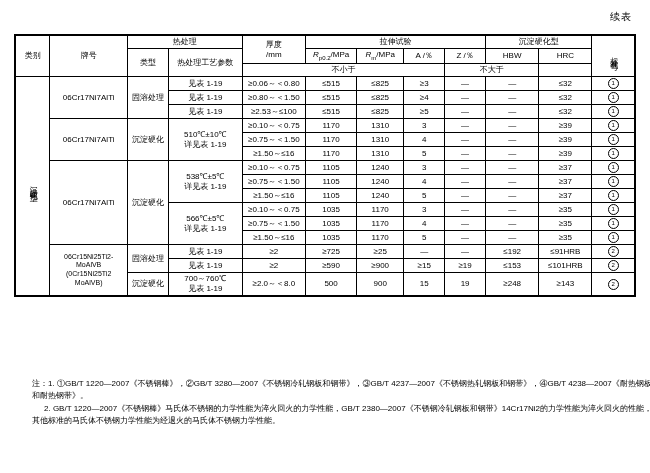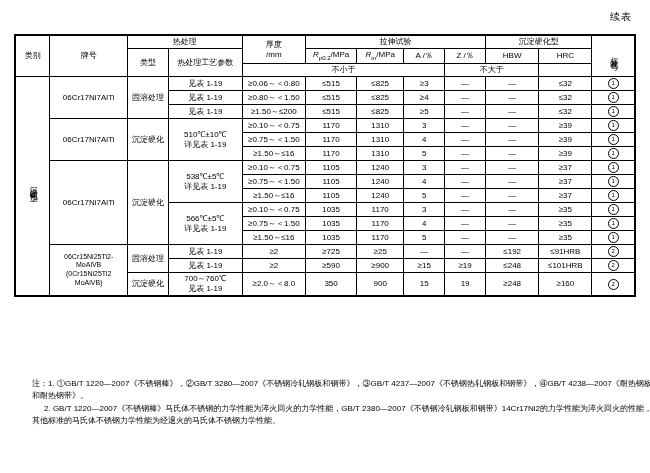--- a/index.html
+++ b/index.html
@@ -176,21 +176,21 @@
       <td>≤825</td>
       <td>≥4</td>
       <td>—</td>
       <td>—</td>
       <td>≤32</td>
       <td><span class="circnum">1</span></td>
     </tr>
 
     <tr>
       <td>见表 1-19</td>
-      <td>≥1.50～≤200</td>
+      <td>≥2.53～≤100</td>
       <td>≤515</td>
       <td>≤825</td>
       <td>≥5</td>
       <td>—</td>
       <td>—</td>
       <td>≤32</td>
       <td><span class="circnum">1</span></td>
     </tr>
 
     <tr>
@@ -311,35 +311,35 @@
       <td>≤91HRB</td>
       <td><span class="circnum">2</span></td>
     </tr>
     <tr>
       <td>见表 1-19</td>
       <td>≥2</td>
       <td>≥590</td>
       <td>≥900</td>
       <td>≥15</td>
       <td>≥19</td>
-      <td>≤248</td>
+      <td>≤153</td>
       <td>≤101HRB</td>
       <td><span class="circnum">2</span></td>
     </tr>
     <tr>
       <td>沉淀硬化</td>
       <td style="white-space:pre-line">700～760℃
 见表 1-19</td>
       <td>≥2.0～＜8.0</td>
-      <td>350</td>
+      <td>500</td>
       <td>900</td>
       <td>15</td>
       <td>19</td>
       <td>≥248</td>
-      <td>≥160</td>
+      <td>≥143</td>
       <td><span class="circnum">2</span></td>
     </tr>
   </tbody>
     </table>
 
   <div class="notes">
     <p>注：1. ①GB/T 1220—2007《不锈钢棒》，②GB/T 3280—2007《不锈钢冷轧钢板和钢带》，③GB/T 4237—2007《不锈钢热轧钢板和钢带》，④GB/T 4238—2007《耐热钢板和耐热钢带》。</p>
     <p class="indent">2. GB/T 1220—2007《不锈钢棒》马氏体不锈钢的力学性能为淬火回火的力学性能，GB/T 2380—2007《不锈钢冷轧钢板和钢带》14Cr17Ni2的力学性能为淬火回火的性能，其他标准的马氏体不锈钢力学性能为经退火的马氏体不锈钢力学性能。</p>
   </div>
 

